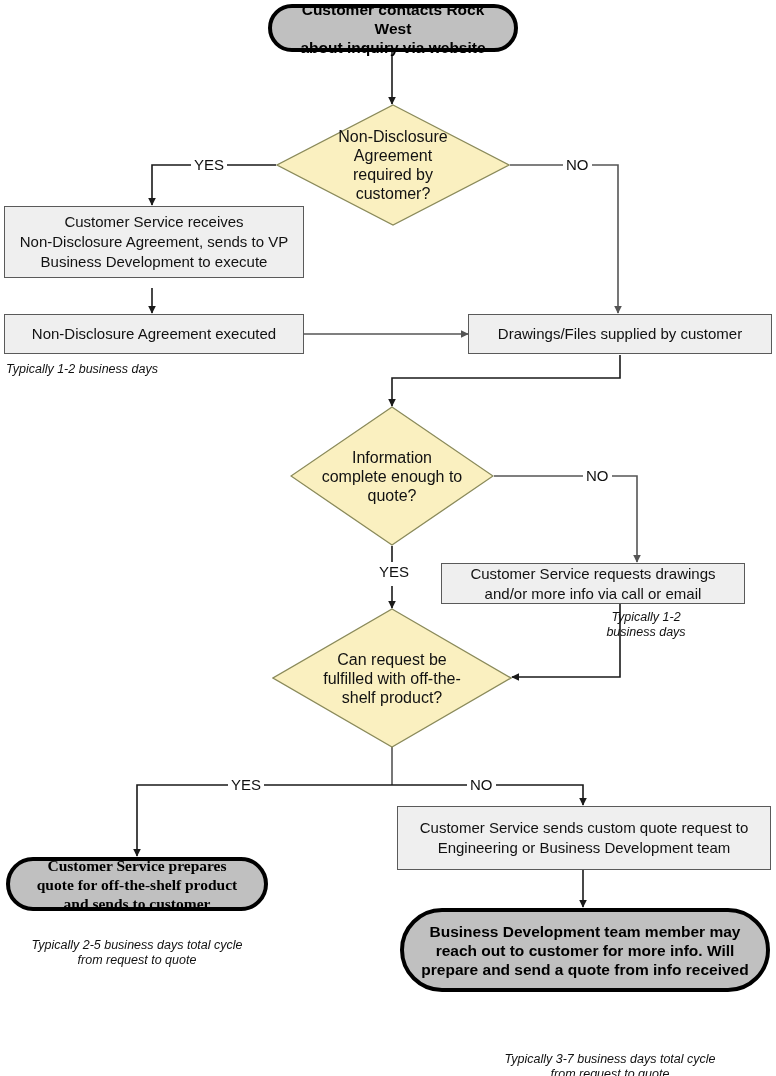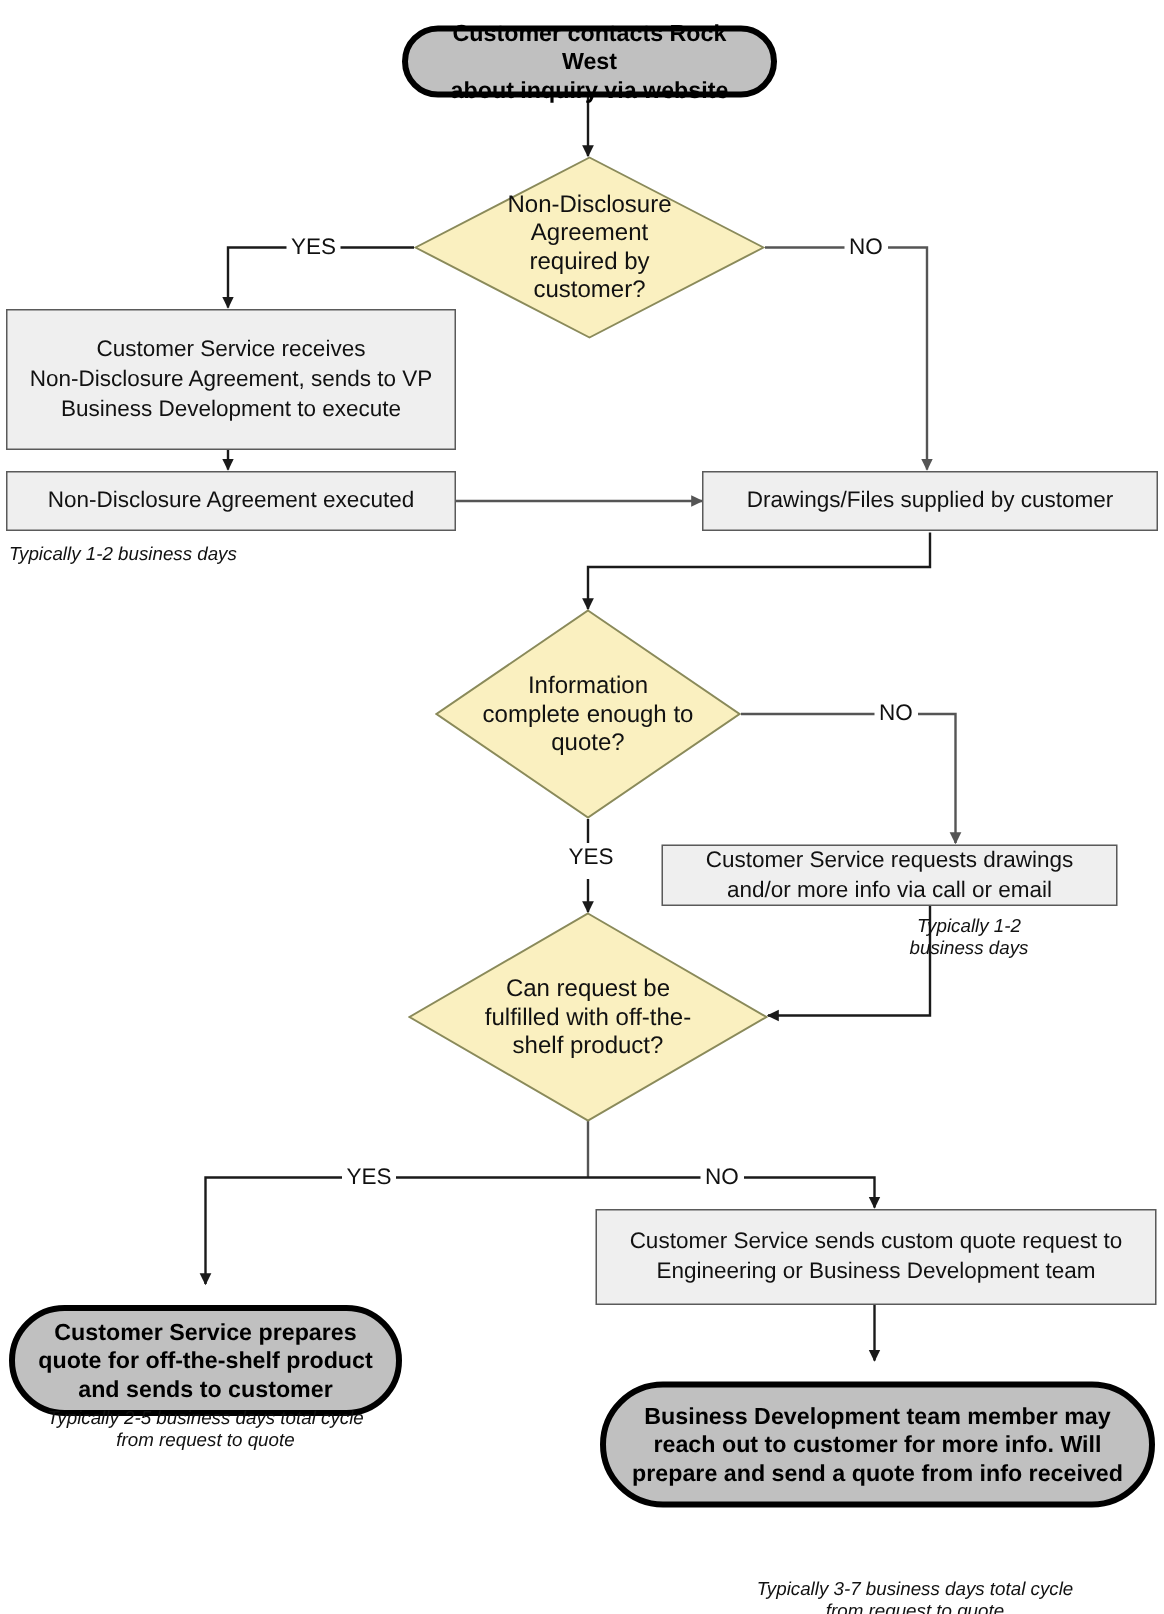--- a/index.html
+++ b/index.html
@@ -16,21 +16,20 @@
   
   .terminal{
     background:#c0c0c0;
     border:4px solid #000000;
     border-radius:999px;
     font-weight:bold;
     font-size:15.5px;
     line-height:19px;
     color:#000;
     padding:2px 10px;
-    margin-top:13px;
   }
   
   .process{
     background:#efefef;
     border:1.5px solid #5a5a5a;
     font-size:15px;
     line-height:20px;
     color:#111;
     padding:2px 8px;
   }
@@ -116,21 +115,21 @@
   <div class="node decision" style="left:276px;top:104px;width:234px;height:122px;">
     <svg class="dshape" viewBox="0 0 234 122" preserveAspectRatio="none">
       <polygon points="117,1 233,61 117,121 1,61" fill="#faf0c0" stroke="#8a8a5a" stroke-width="1.3"></polygon>
     </svg>
     <span class="dlabel" style="white-space:pre-line">Non-Disclosure
 Agreement
 required by
 customer?</span>
   </div>
 
-  <div class="node process" style="left:4px;top:206px;width:300px;height:94px;">
+  <div class="node process" style="left:4px;top:206px;width:300px;height:72px;">
     <span style="white-space:pre-line">Customer Service receives
 Non-Disclosure Agreement, sends to VP
 Business Development to execute</span>
   </div>
 
   <div class="node process" style="left:4px;top:314px;width:300px;height:40px;">
     <span style="white-space:pre-line">Non-Disclosure Agreement executed</span>
   </div>
 
   <div class="annot" style="left:6px;top:362px;width:280px;">Typically 1-2 business days</div>
@@ -158,21 +157,21 @@
 
   <div class="node decision" style="left:272px;top:608px;width:240px;height:140px;">
     <svg class="dshape" viewBox="0 0 240 140" preserveAspectRatio="none">
       <polygon points="120,1 239,70 120,139 1,70" fill="#faf0c0" stroke="#8a8a5a" stroke-width="1.3"></polygon>
     </svg>
     <span class="dlabel" style="white-space:pre-line">Can request be
 fulfilled with off-the-
 shelf product?</span>
   </div>
 
-  <div class="node terminal" style="left:6px;top:857px;width:262px;height:74px;">
+  <div class="node terminal" style="left:6px;top:857px;width:262px;height:54px;font-family:Liberation Serif, serif;">
     <span style="white-space:pre-line">Customer Service prepares
 quote for off-the-shelf product
 and sends to customer</span>
   </div>
 
   <div class="annot center" style="left:6px;top:938px;width:262px;">Typically 2-5 business days total cycle
 from request to quote</div>
 
   <div class="node process" style="left:397px;top:806px;width:374px;height:64px;">
     <span style="white-space:pre-line">Customer Service sends custom quote request to

